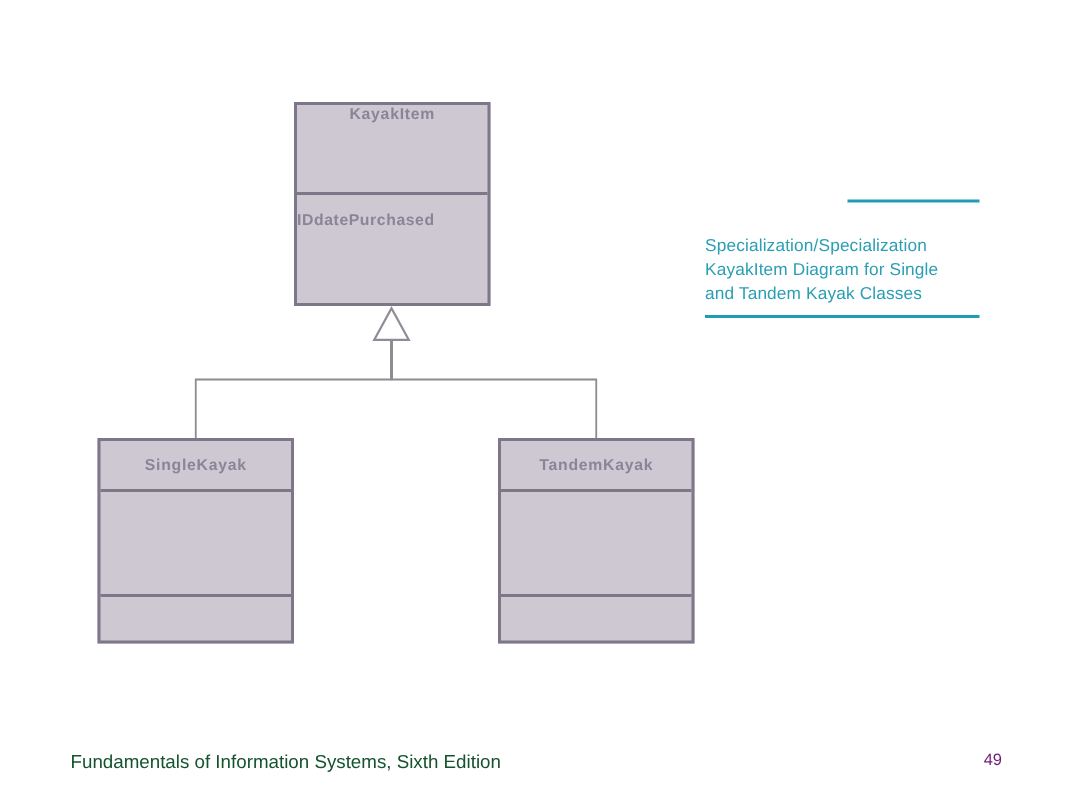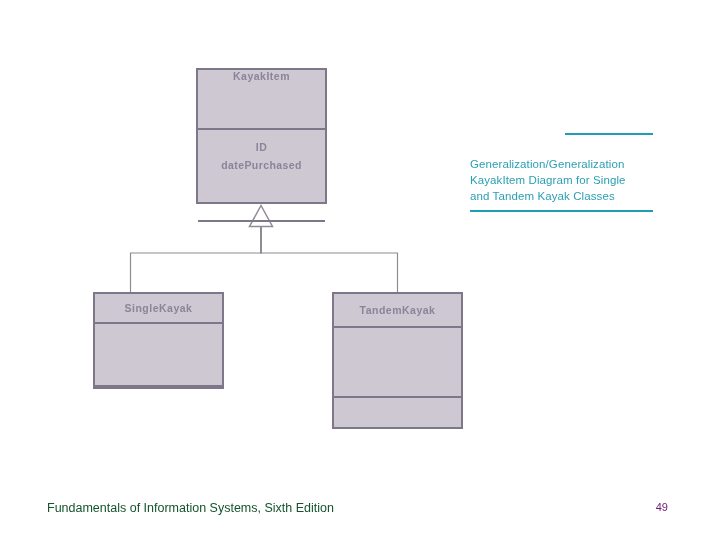--- a/index.html
+++ b/index.html
@@ -33,21 +33,21 @@
     font-weight: bold;
     font-size: 10.5px;
     letter-spacing: 0.5px;
   }
   .uml-attrs {
     height: 70px;
     box-sizing: border-box;
     border-top: 2px solid #7d7789;
     padding-top: 8px;
     display: flex;
-    flex-direction: column;
+    flex-direction: row;
     align-items: center;
   }
   .uml-attr-line {
     font-size: 10.5px;
     font-weight: bold;
     color: #8b8499;
     line-height: 18px;
     letter-spacing: 0.4px;
     text-align: center;
   }
@@ -122,36 +122,36 @@
 
   <div class="uml-class" style="left:196px; top:68px; width:131px; height:136px;gap:46px;">
     <div class="uml-title">KayakItem</div>
     <div class="uml-attrs">
       <div class="uml-attr-line">ID</div>
       <div class="uml-attr-line">datePurchased</div>
     </div>
     <div class="uml-methods"></div>
   </div>
 
-  <div class="uml-class" style="left:65px; top:292px; width:131px; height:97px;margin-left:28px;">
+  <div class="uml-class" style="left:65px; top:292px; width:131px; height:137px;">
     <div class="uml-title">SingleKayak</div>
     <div class="uml-attrs"></div>
     <div class="uml-methods"></div>
   </div>
 
   <div class="uml-class" style="left:332px; top:292px; width:131px; height:137px;text-align:right;">
     <div class="uml-title">TandemKayak</div>
     <div class="uml-attrs"></div>
     <div class="uml-methods"></div>
   </div>
 
   <div class="figure-caption">
     <div class="caption-top-rule"></div>
     <div class="caption-text">
-      <div>Generalization/Generalization</div>
+      <div>Specialization/Specialization</div>
       <div>KayakItem Diagram for Single</div>
       <div>and Tandem Kayak Classes</div>
     </div>
     <div class="caption-bottom-rule"></div>
   </div>
 
   <div class="footer-title">Fundamentals of Information Systems, Sixth Edition</div>
   <div class="footer-page">49</div>
 
 </div>

